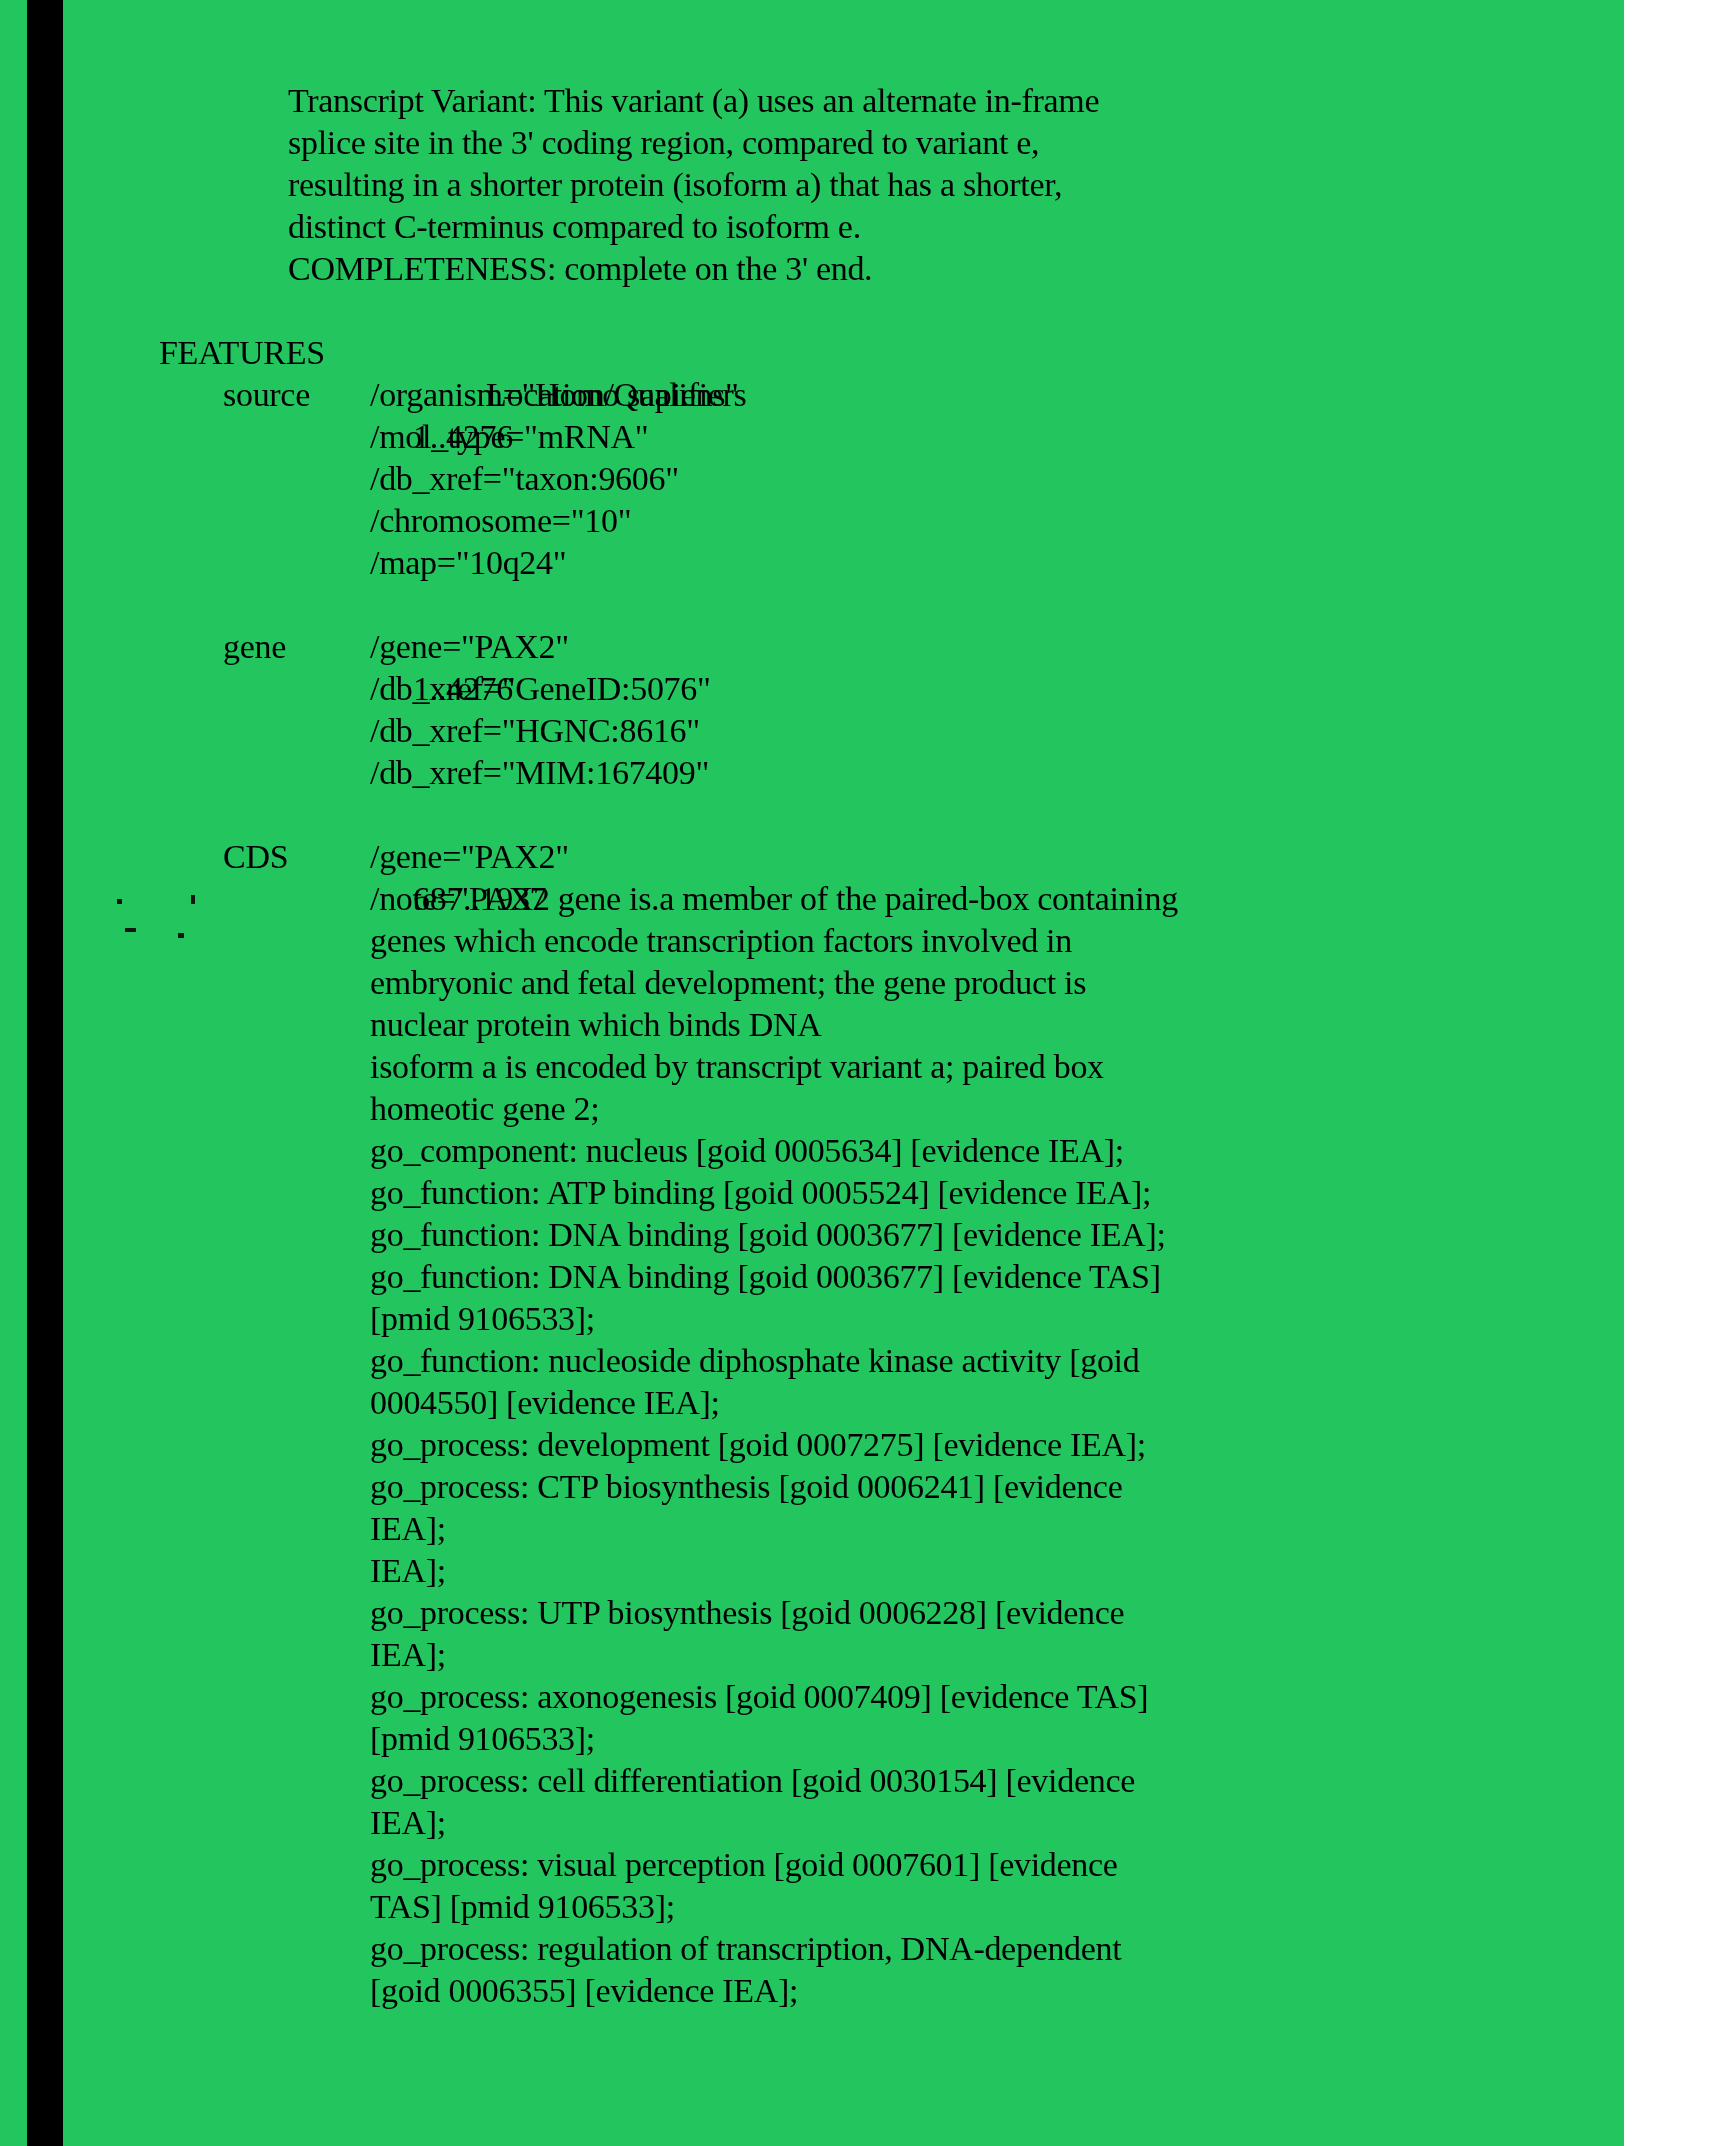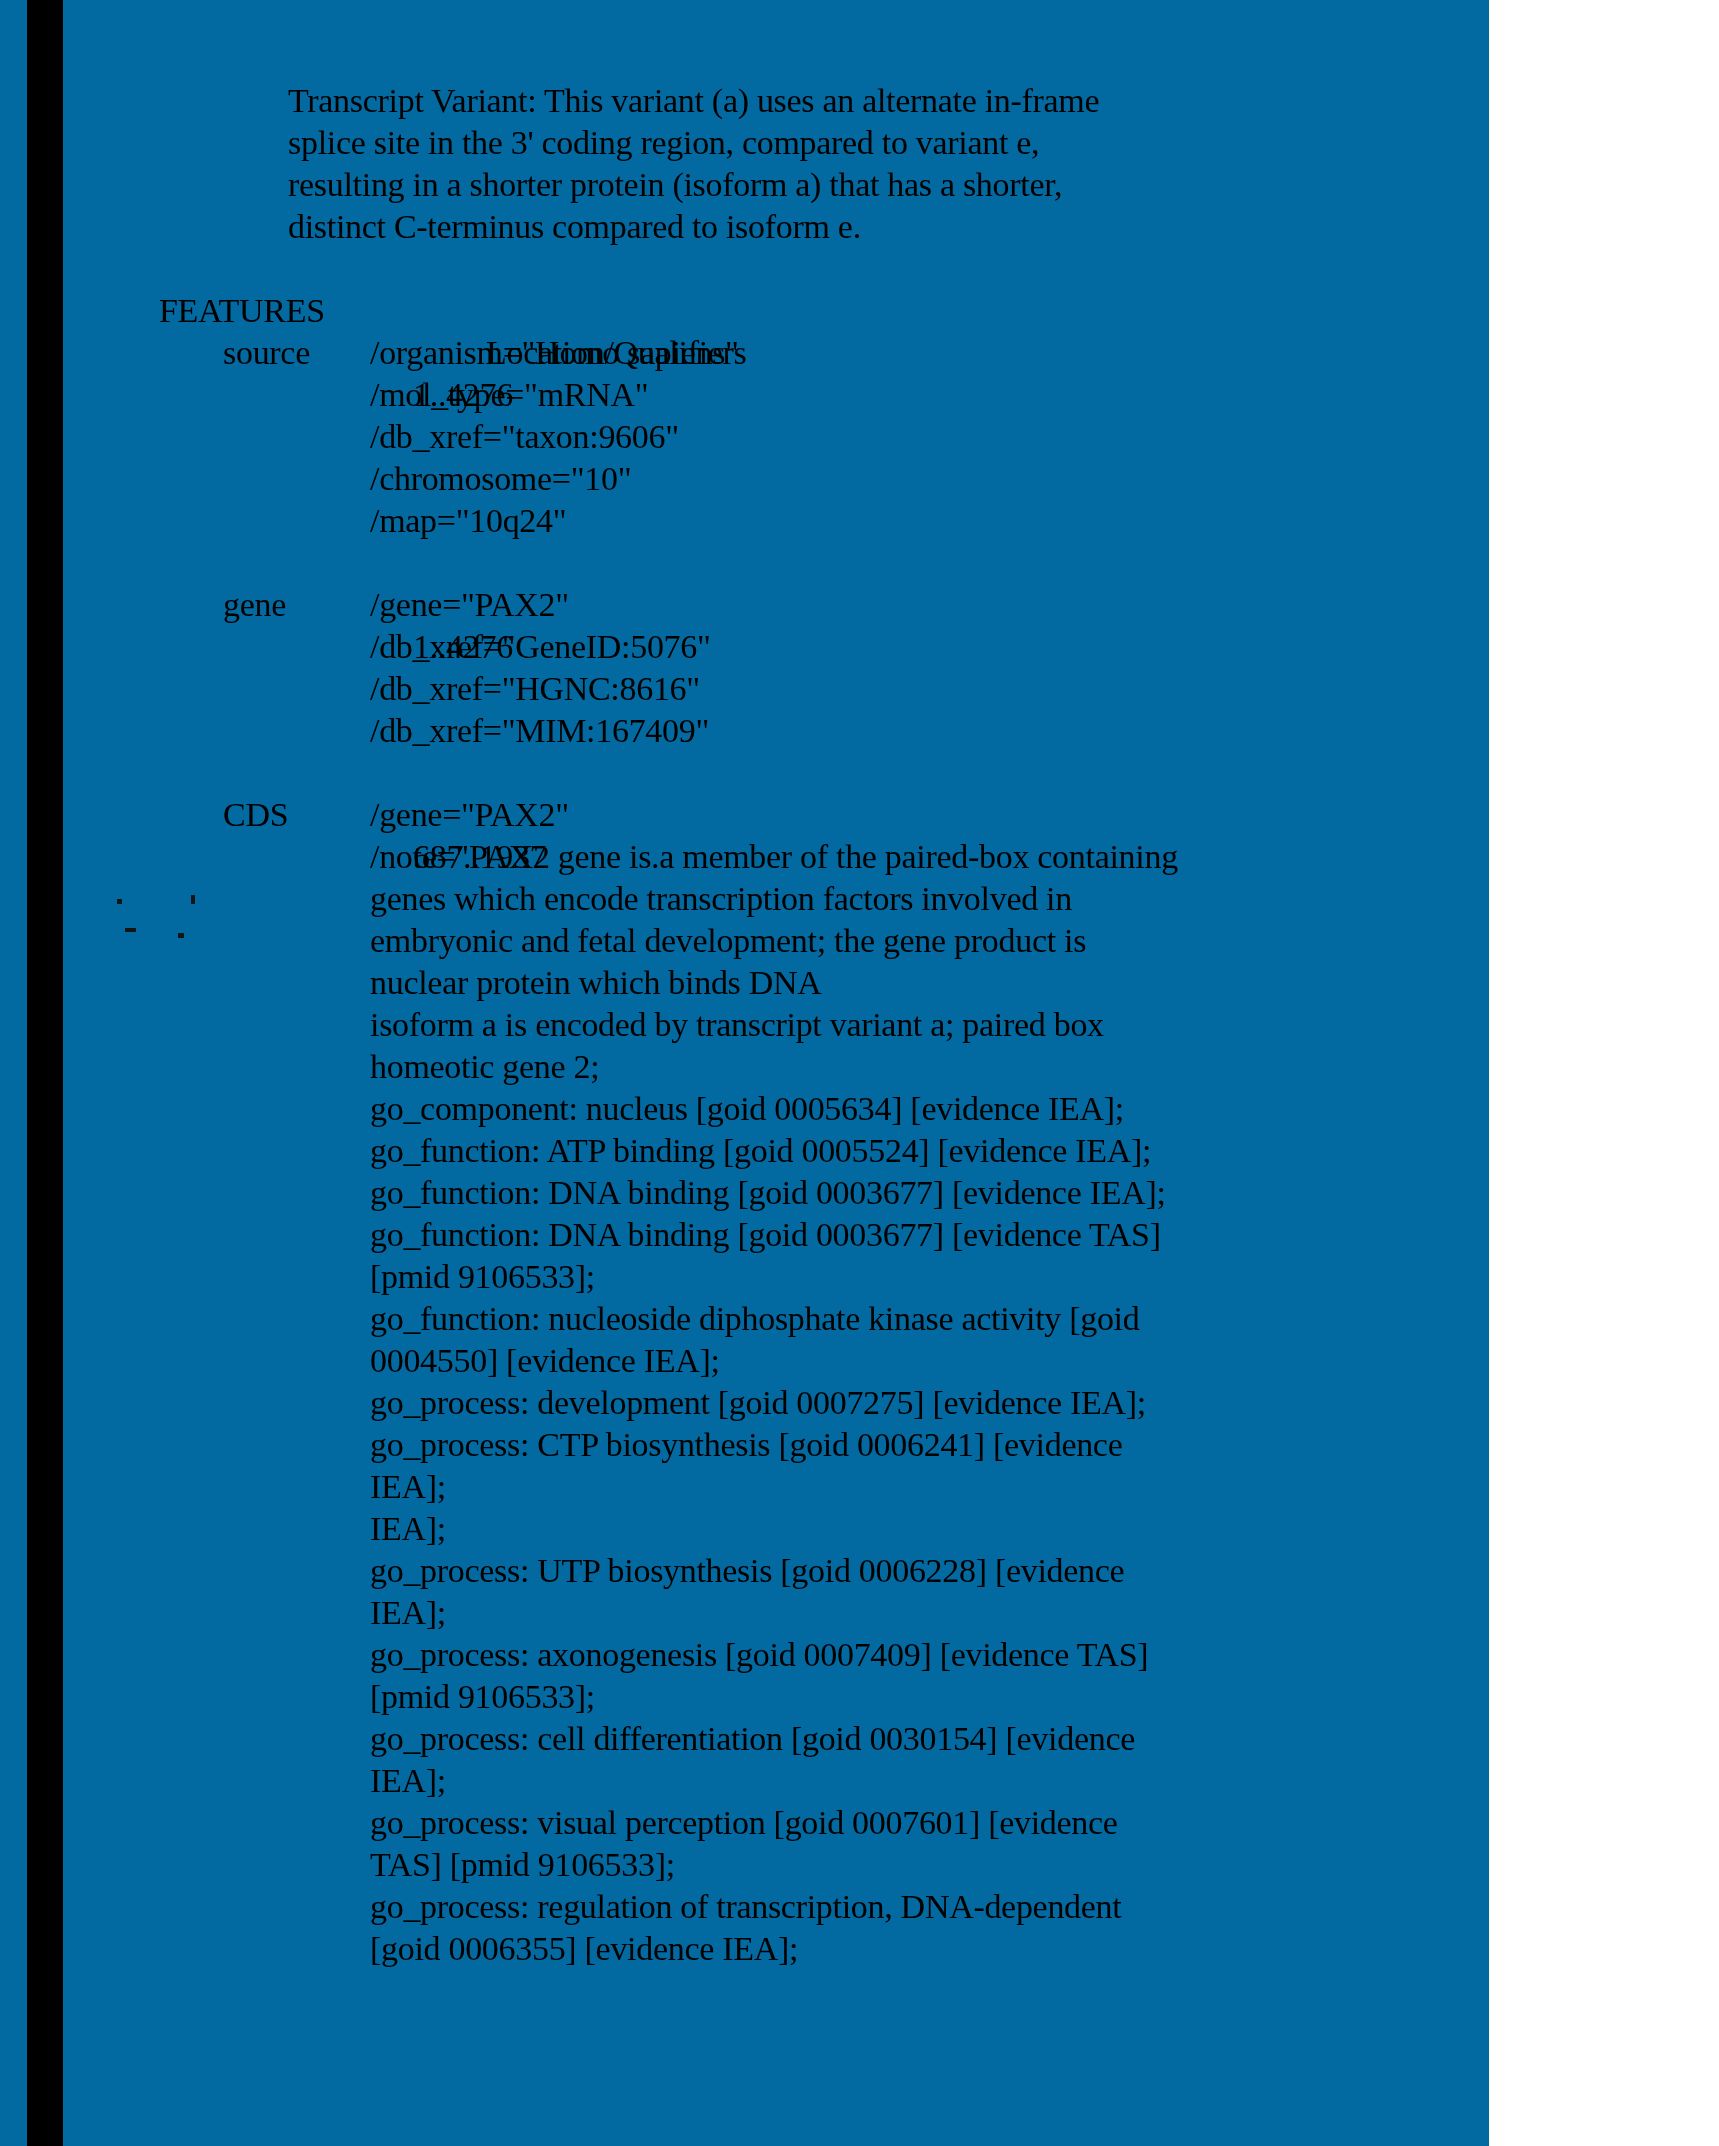--- a/index.html
+++ b/index.html
@@ -1,20 +1,20 @@
 <!DOCTYPE html>
 <html style="font-size:14px"><head>
 <meta charset="utf-8">
 <style>
   html, body { margin: 0; padding: 0; background: #ffffff; }
   .page {
     position: relative;
-    width: 1489px;
+    width: 1624px;
     height: 2146px;
-    background: #0369a1;
+    background: #22c55e;
     overflow: hidden;
     font-family: "Liberation Serif", "DejaVu Serif", serif;
     font-size: 34px;
     letter-spacing: -0.3px;
     color: #000000;
   }
   
   .edge-bar {
     position: absolute;
     left: 27px;
@@ -47,20 +47,21 @@
   <div class="speck s2"></div>
   <div class="speck s3"></div>
   <div class="speck s4"></div>
 
   <main class="doc">
 
     <div class="ln para"><span>Transcript Variant: This variant (a) uses an alternate in-frame</span></div>
     <div class="ln para"><span>splice site in the 3' coding region, compared to variant e,</span></div>
     <div class="ln para"><span>resulting in a shorter protein (isoform a) that has a shorter,</span></div>
     <div class="ln para"><span>distinct C-terminus compared to isoform e.</span></div>
+    <div class="ln para"><span>COMPLETENESS: complete on the 3' end.</span></div>
 
     <div class="ln">
       <span class="fh-name">FEATURES</span>
       <span class="fh-col">Location/Qualifiers</span>
     </div>
 
     <div class="ln">
       <span class="f-name">source</span>
       <span class="f-loc">1..4276</span>
     </div>

